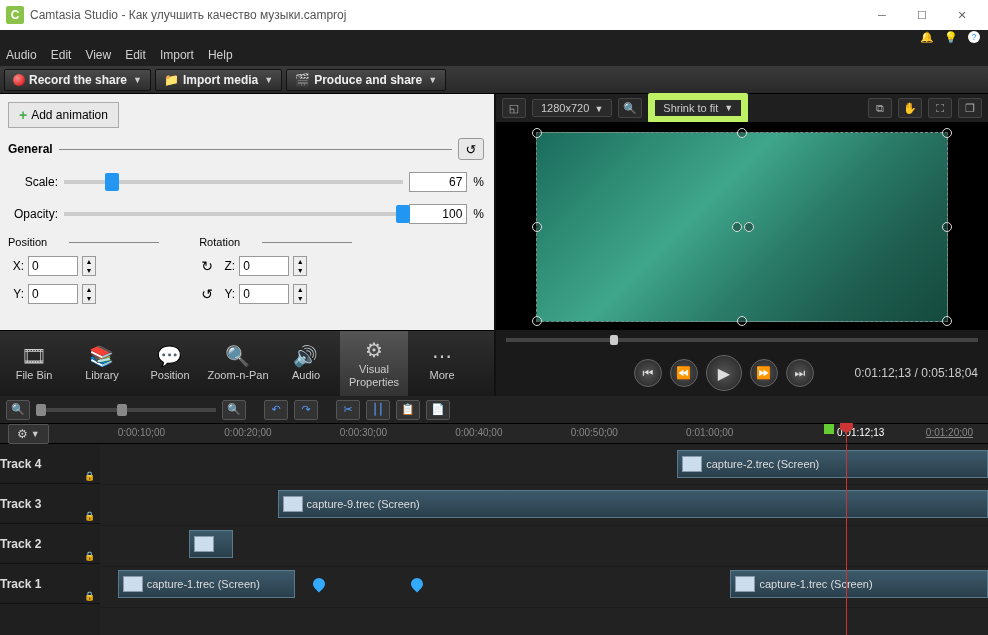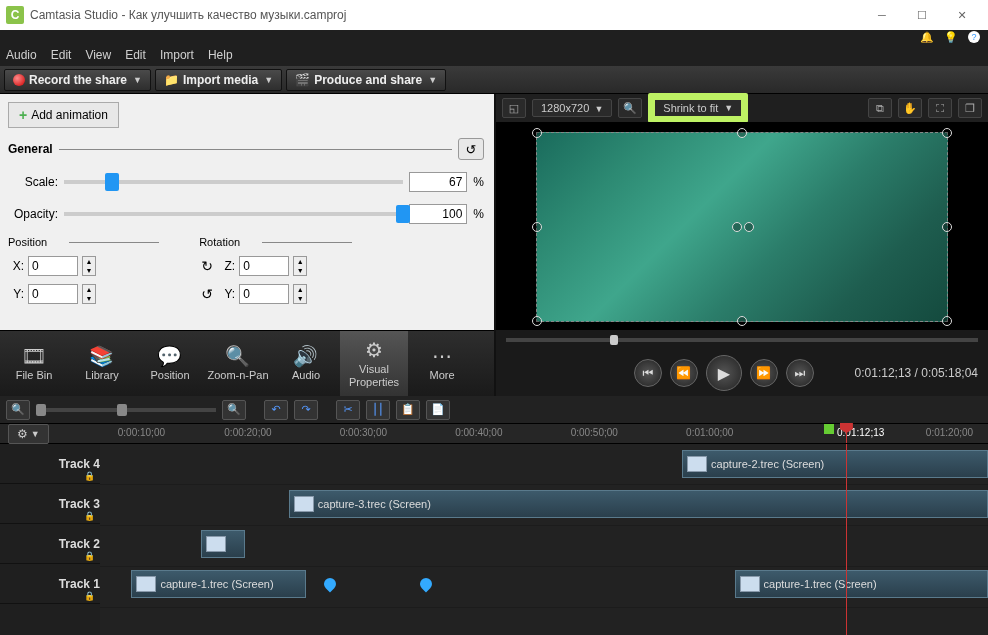--- a/index.html
+++ b/index.html
@@ -88,24 +88,24 @@
 .tlruler { height:20px; background:#262626; display:flex; position:relative; border-bottom:1px solid #000; }
 .tlruler .gear { width:100px; display:flex; align-items:center; padding-left:8px; }
 .gearbtn { background:#333; border:1px solid #555; color:#ccc; font-size:12px; padding:2px 8px; border-radius:2px; cursor:pointer; display:flex; align-items:center; gap:3px;}
 .tlruler .ticks { flex:1; position:relative; color:#888; font-size:10px; }
 .tlruler .tick { position:absolute; top:3px; }
 .playhead { position:absolute; top:0; bottom:0; width:1px; background:#c33; pointer-events:none; }
 .playhead .head { position:absolute; top:-1px; left:-6px; width:13px; height:10px; background:#c33; clip-path: polygon(0 0,100% 0,100% 60%,50% 100%,0 60%); }
 .mark-in { position:absolute; top:0; width:10px; height:10px; background:#6c3; }
 .tracks { flex:1; overflow:hidden; display:flex; }
 .trackhdrs { width:100px; background:#1f1f1f; }
-.trackhdr { height:40px; border-bottom:1px solid #111; display:flex; align-items:center; justify-content:flex-end; color:#ddd; font-size:12px; font-weight:bold; position:relative; }
+.trackhdr { height:40px; border-bottom:1px solid #111; display:flex; align-items:center; justify-content:flex-start; color:#ddd; font-size:12px; font-weight:bold; position:relative; }
 .trackhdr .lock { position:absolute; right:4px; bottom:2px; font-size:9px; color:#555; }
 .trackarea { flex:1; position:relative; background:repeating-linear-gradient(#222 0, #222 40px, #1c1c1c 40px, #1c1c1c 41px); }
-.trackrow { position:absolute; left:14px; right:0; height:40px; }
+.trackrow { position:absolute; left:0; right:0; height:40px; }
 .clip { position:absolute; top:6px; height:28px; background:linear-gradient(#3d5a6b,#2a3f4c); border:1px solid #5a7a8c; display:flex; align-items:center; padding:0 4px; color:#ddd; font-size:11px; gap:4px; overflow:hidden; }
 .clip .thumb-ic { width:20px; height:16px; background:#cde; border:1px solid #89a; }
 .marker-dot { position:absolute; top:14px; width:12px; height:12px; background:#3af; border-radius:50% 50% 50% 0; transform:rotate(-45deg); }
 </style>
 </head>
 <body>
 
 <div class="titlebar">
   <div class="logo">C</div>
   <div class="title">Camtasia Studio - Как улучшить качество музыки.camproj</div>
@@ -328,21 +328,21 @@
       </div>
     <div class="ticks">
       <span class="tick" style="left:2%;">0:00:10;00</span>
       <span class="tick" style="left:14%;">0:00:20;00</span>
       <span class="tick" style="left:27%;">0:00:30;00</span>
       <span class="tick" style="left:40%;">0:00:40;00</span>
       <span class="tick" style="left:53%;text-align:center;">0:00:50;00</span>
       <span class="tick" style="left:66%;">0:01:00;00</span>
       <span class="tick" style="left:79%;margin-top:48px;">0:01:</span>
       <span class="tick" style="left:83%;color:#fff;">0:01:12;13</span>
-      <span class="tick" style="left:93%;">0:01:20;00</span>
+      <span class="tick" style="left:93%;text-decoration:underline;">0:01:20;00</span>
       <div class="mark-in" style="left:81.5%;"></div>
       <div class="playhead" style="left:84%;">
           <div class="head"></div>
         </div>
     </div>
   </div>
   <div class="tracks">
     <div class="trackhdrs">
       <div class="trackhdr">
           <span>Track 4</span>
@@ -366,21 +366,21 @@
       <div class="trackrow" style="top:0;">
         <div class="clip" style="left:65%;width:35%;">
           <div class="thumb-ic"></div>
           <span>capture-2.trec (Screen)</span>
         </div>
       </div>
 
       <div class="trackrow" style="top:40px;">
         <div class="clip" style="left:20%;width:80%;">
           <div class="thumb-ic"></div>
-          <span>capture-3.trec (Screen)</span>
+          <span>capture-9.trec (Screen)</span>
         </div>
       </div>
 
       <div class="trackrow" style="top:80px;">
         <div class="clip" style="left:10%;width:5%;">
             <div class="thumb-ic"></div>
           </div>
       </div>
 
       <div class="trackrow" style="top:120px;">

